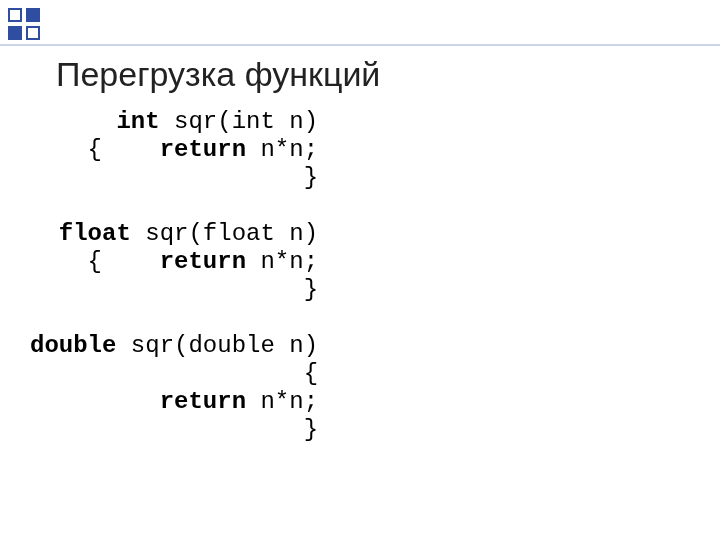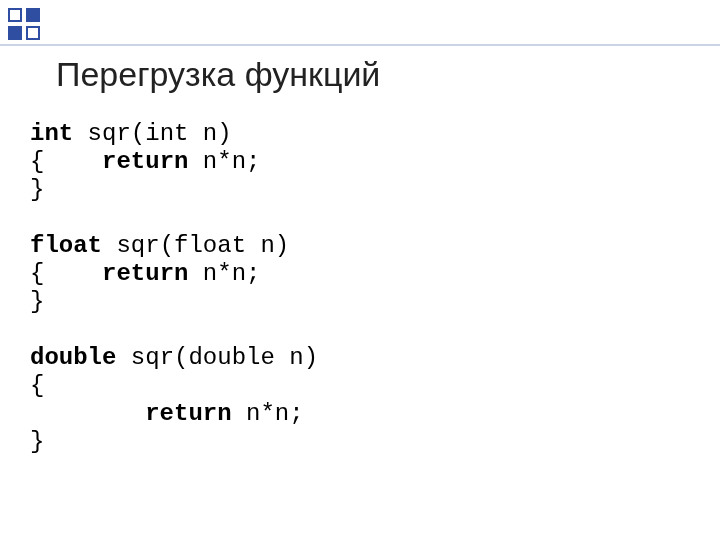--- a/index.html
+++ b/index.html
@@ -9,20 +9,21 @@
     height: 540px;
     background: #ffffff;
     font-family: Arial, "Helvetica Neue", Helvetica, sans-serif;
     overflow: hidden;
   }
   .slide {
     position: relative;
     width: 720px;
     height: 540px;
     box-sizing: border-box;
+    text-align: right;
   }
   
   .deco {
     position: absolute;
     top: 6px;
     left: 6px;
   }
   .deco .row { line-height: 0; }
   .deco .sq {
     display: inline-block;
@@ -47,21 +48,21 @@
   .title {
     position: absolute;
     left: 56px;
     top: 55px;
     font-size: 34px;
     color: #222;
   }
   .code-left {
     position: absolute;
     left: 30px;
-    top: 120px;
+    top: 108px;
     font-family: "Courier New", Courier, monospace;
     font-size: 24px;
     line-height: 28px;
     color: #000;
     white-space: pre;
   }
   .code-left .kw { color: #000; font-weight: bold; }
   .code-right {
     position: absolute;
     left: 385px;

